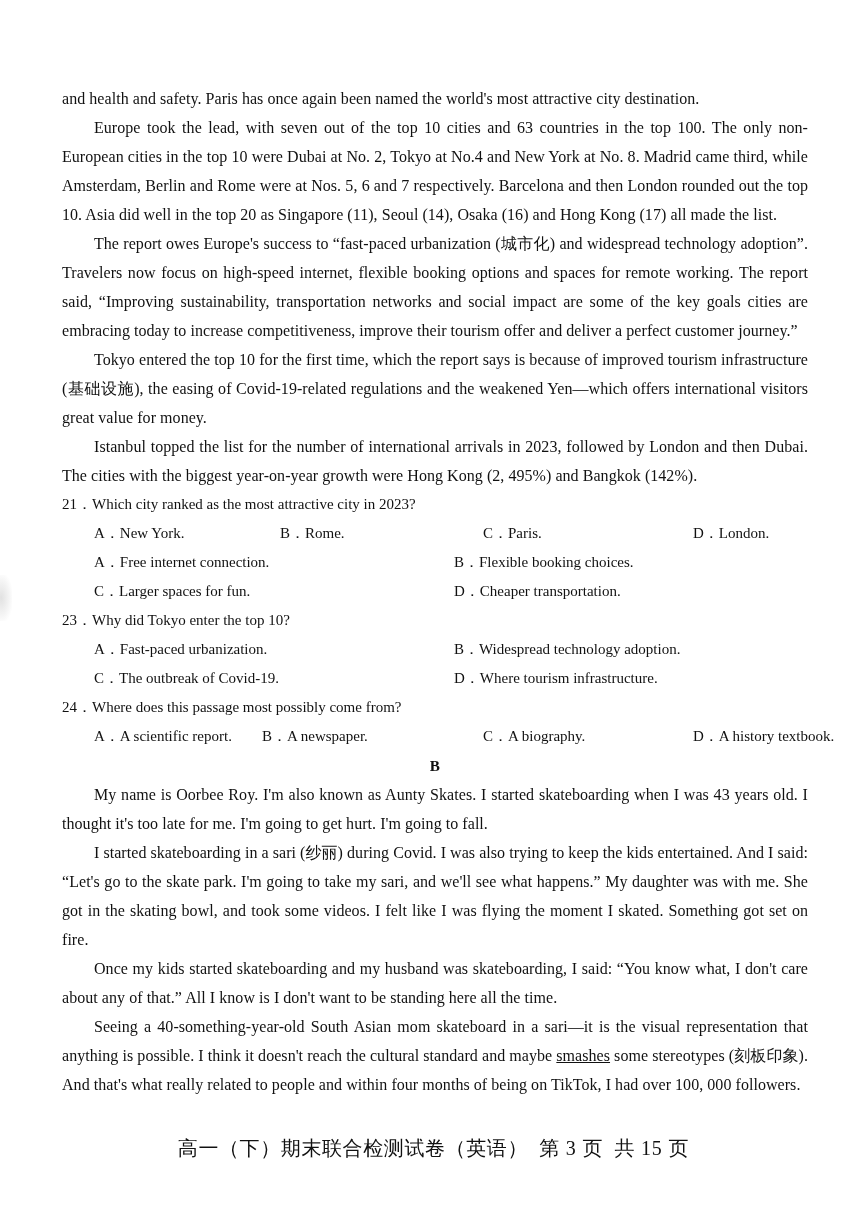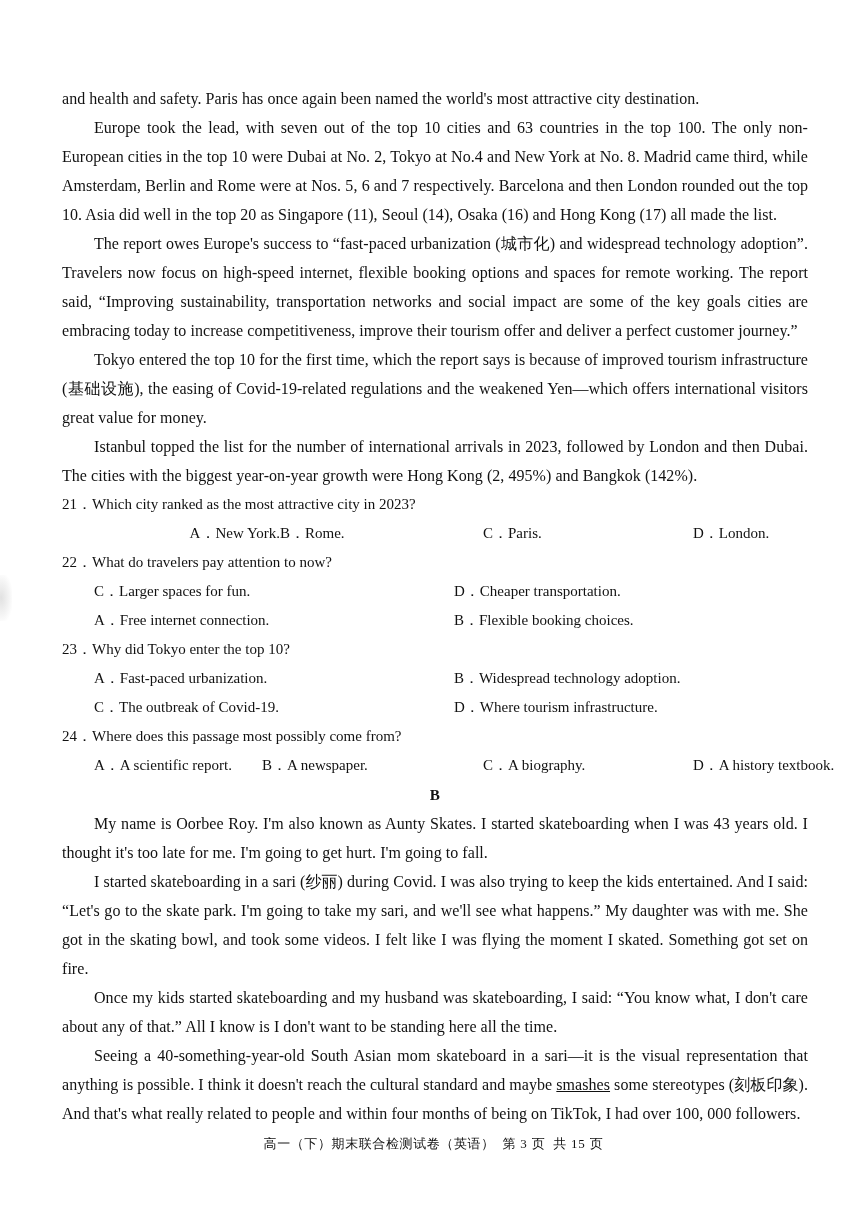--- a/index.html
+++ b/index.html
@@ -78,21 +78,21 @@
   .opt-row {
     display: block;
     line-height: 29px;
     white-space: nowrap;
   }
   .opt {
     display: inline-block;
     vertical-align: top;
   }
   
-  .opts.four .opt:nth-child(1) { width: 186px; text-align: right; }
+  .opts.four .opt:nth-child(1) { width: 186px; }
   .opts.four .opt:nth-child(2) { width: 203px; }
   .opts.four .opt:nth-child(3) { width: 210px; }
   .opts.four .opt:nth-child(4) { width: auto; }
   
   .opts.four-tight .opt:nth-child(1) { width: 168px; }
   .opts.four-tight .opt:nth-child(2) { width: 221px; }
   .opts.four-tight .opt:nth-child(3) { width: 210px; }
   .opts.four-tight .opt:nth-child(4) { width: auto; }
   
   .opts.two .opt:nth-child(1) { width: 360px; }
@@ -104,21 +104,21 @@
   }
 
   u.term { text-decoration: underline; font-weight: normal; }
 
   .footer {
     position: absolute;
     left: 0;
     top: 1135px;
     width: 867px;
     text-align: center;
-    font-size: 13px;
+    font-size: 20px;
     letter-spacing: 0.6px;
     font-family: "Liberation Serif", "DejaVu Serif", serif;
   }
   .footer .pg { letter-spacing: 0.8px; }
 </style>
 </head>
 <body>
 
 <div class="page">
 
@@ -135,27 +135,26 @@
     <div class="question">
       <span class="q-stem"><span class="q-num">21．</span><span>Which city ranked as the most attractive city in 2023?</span></span>
       <span class="opts four">
         <span class="opt-row">
           <span class="opt"><span class="opt-letter">A．</span><span>New York.</span></span><span class="opt"><span class="opt-letter">B．</span><span>Rome.</span></span><span class="opt"><span class="opt-letter">C．</span><span>Paris.</span></span><span class="opt"><span class="opt-letter">D．</span><span>London.</span></span>
         </span>
       </span>
     </div>
 
     <div class="question">
-      <span class="q-stem"><span class="q-num">22．</span><span>What do travelers pay attention to now?</span></span>
       <span class="opts two">
         <span class="opt-row">
-          <span class="opt"><span class="opt-letter">C．</span><span>Larger spaces for fun.</span></span><span class="opt"><span class="opt-letter">D．</span><span>Cheaper transportation.</span></span>
+          <span class="opt"><span class="opt-letter">A．</span><span>Free internet connection.</span></span><span class="opt"><span class="opt-letter">B．</span><span>Flexible booking choices.</span></span>
         </span>
         <span class="opt-row">
-          <span class="opt"><span class="opt-letter">A．</span><span>Free internet connection.</span></span><span class="opt"><span class="opt-letter">B．</span><span>Flexible booking choices.</span></span>
+          <span class="opt"><span class="opt-letter">C．</span><span>Larger spaces for fun.</span></span><span class="opt"><span class="opt-letter">D．</span><span>Cheaper transportation.</span></span>
         </span>
       </span>
     </div>
 
     <div class="question">
       <span class="q-stem"><span class="q-num">23．</span><span>Why did Tokyo enter the top 10?</span></span>
       <span class="opts two">
         <span class="opt-row">
           <span class="opt"><span class="opt-letter">A．</span><span>Fast-paced urbanization.</span></span><span class="opt"><span class="opt-letter">B．</span><span>Widespread technology adoption.</span></span>
         </span>

